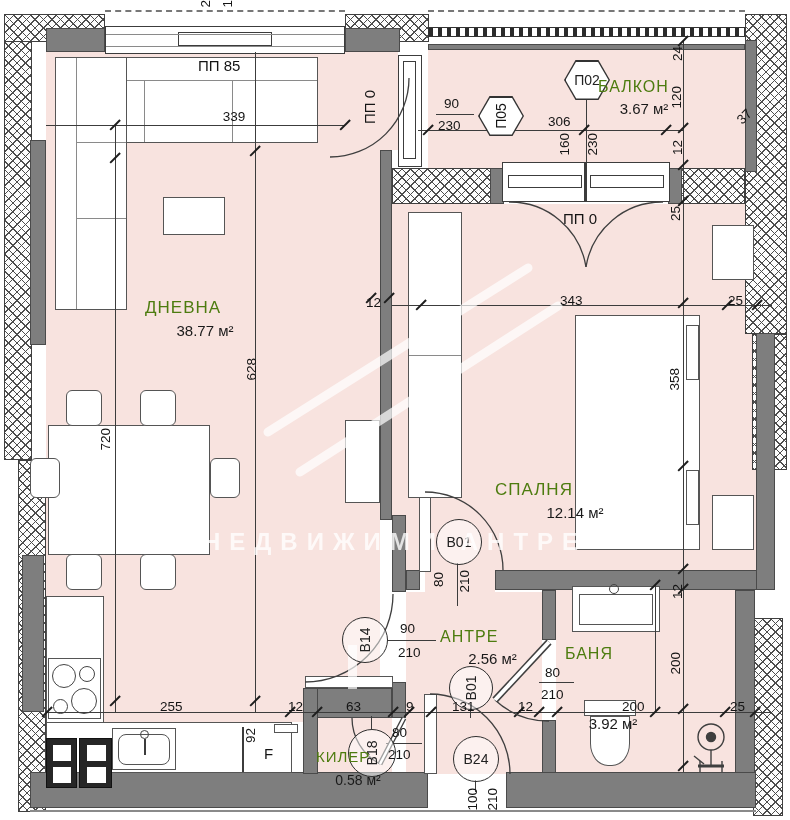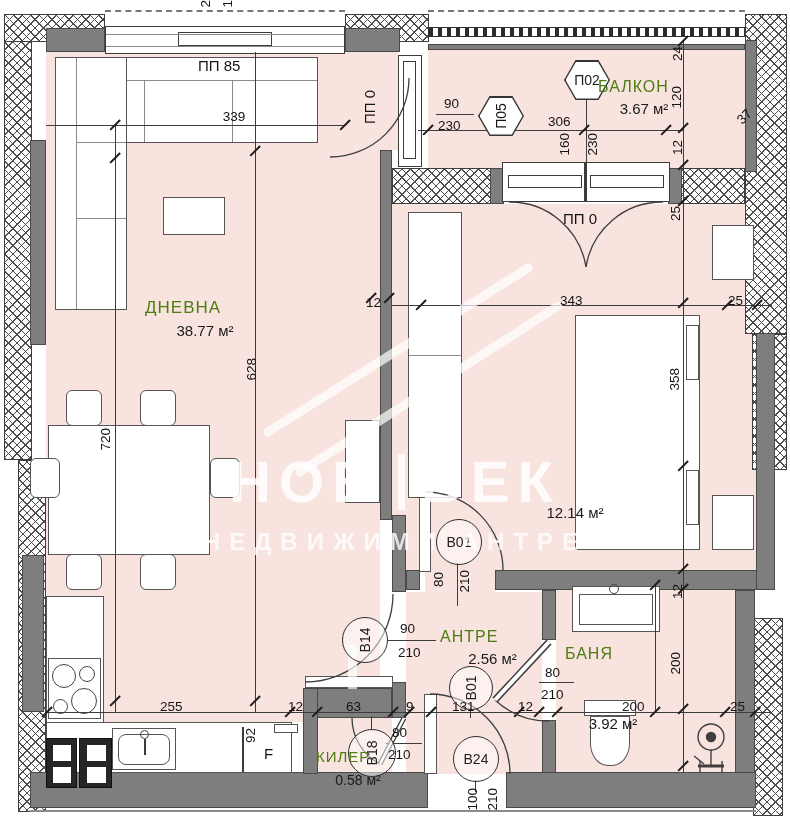--- a/index.html
+++ b/index.html
@@ -286,20 +286,21 @@
   <div class="circle" style="left:453px;top:736px;width:44px;height:44px;">
     <span>В24</span>
   </div>
   <div class="circle" style="left:348px;top:729px;width:46px;height:46px;">
     <span style="transform:rotate(-90deg);">В18</span>
   </div>
 
   <div class="roomname" style="left:145px;top:298px;width:120px;">ДНЕВНА</div>
   <div class="roomarea" style="left:145px;top:322px;width:120px;">38.77 м²</div>
 
+  <div class="roomname" style="left:495px;top:480px;width:160px;">СПАЛНЯ</div>
   <div class="roomarea" style="left:495px;top:504px;width:160px;text-align:center;">12.14 м²</div>
 
   <div class="roomname" style="left:598px;top:78px;width:92px;font-size:16px;">БАЛКОН</div>
   <div class="roomarea" style="left:598px;top:100px;width:92px;">3.67 м²</div>
 
   <div class="roomname" style="left:440px;top:628px;width:105px;font-size:16px;">АНТРЕ</div>
   <div class="roomarea" style="left:440px;top:650px;width:105px;">2.56 м²</div>
 
   <div class="roomname" style="left:565px;top:645px;width:96px;font-size:16px;">БАНЯ</div>
   <div class="roomarea" style="left:565px;top:667px;width:96px;margin-top:48px;">3.92 м²</div>
@@ -358,20 +359,15 @@
 
   <div class="dim" style="left:545px;top:666px;">80</div>
   <div class="dim" style="left:541px;top:688px;">210</div>
 
   <div class="dim" style="left:392px;top:726px;">80</div>
   <div class="dim" style="left:388px;top:748px;">210</div>
 
   <div class="dim rot" style="left:466px;top:788px;">100</div>
   <div class="dim rot" style="left:486px;top:788px;">210</div>
 
-  <div class="wm-brand" style="left:180px;top:448px;width:430px;font-size:58px;letter-spacing:8px;">
-    <span>НОВ</span>
-    <span class="wm-bar"></span>
-    <span>ВЕК</span>
-  </div>
   <div class="wm-sub" style="left:180px;top:528px;width:430px;">НЕДВИЖИМИ АНТРЕ</div>
 
 </div>
 
 </body></html>

